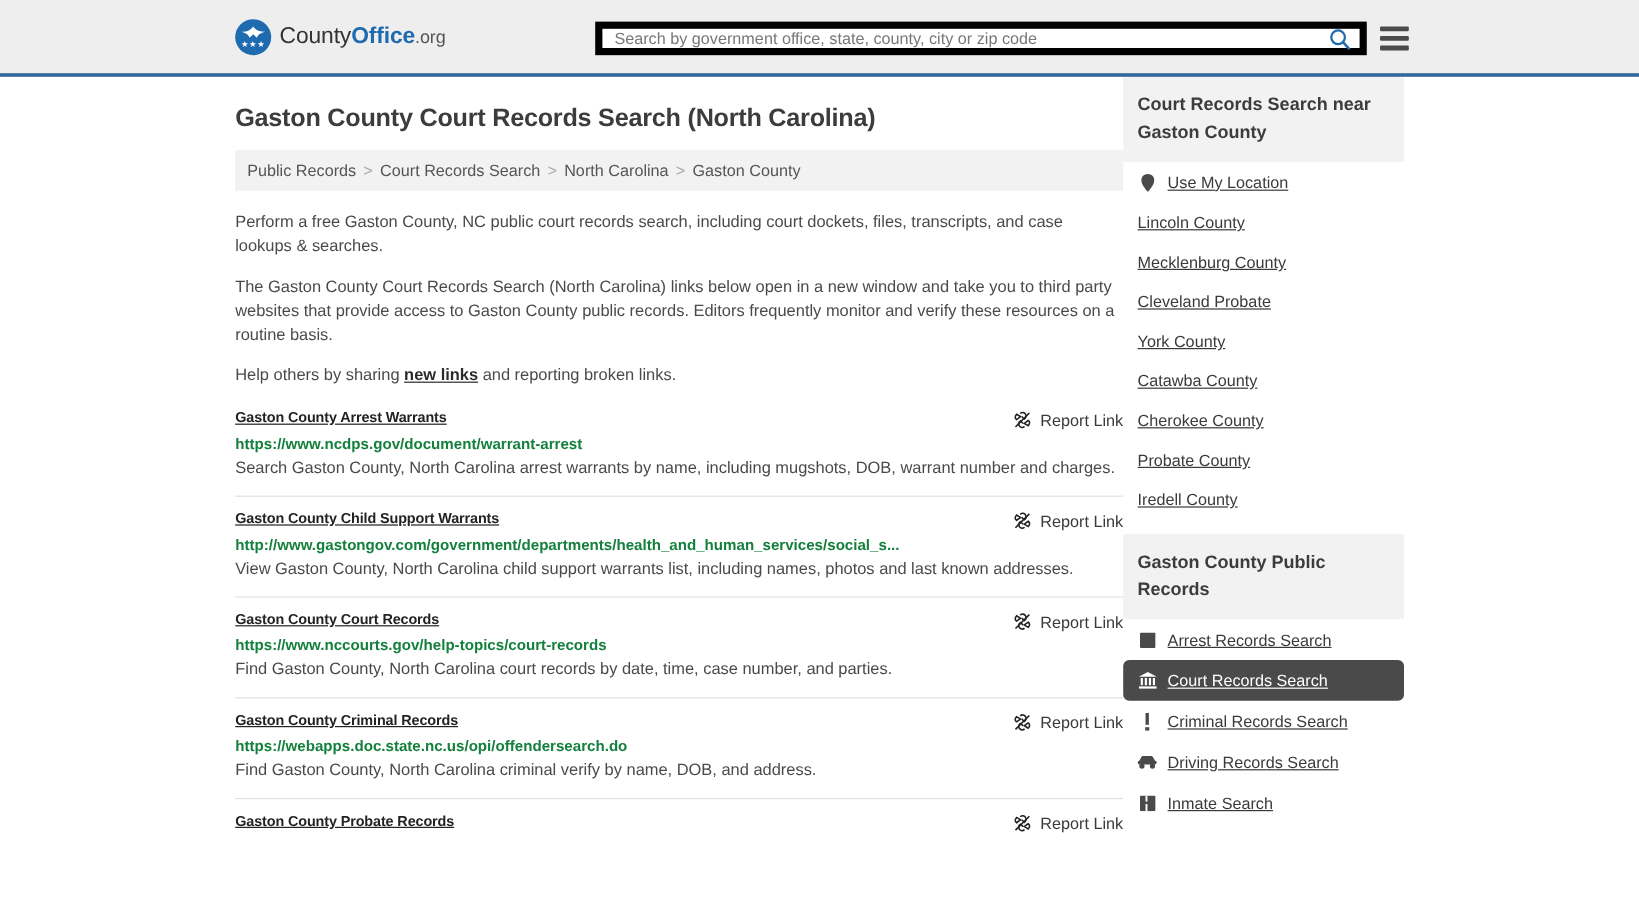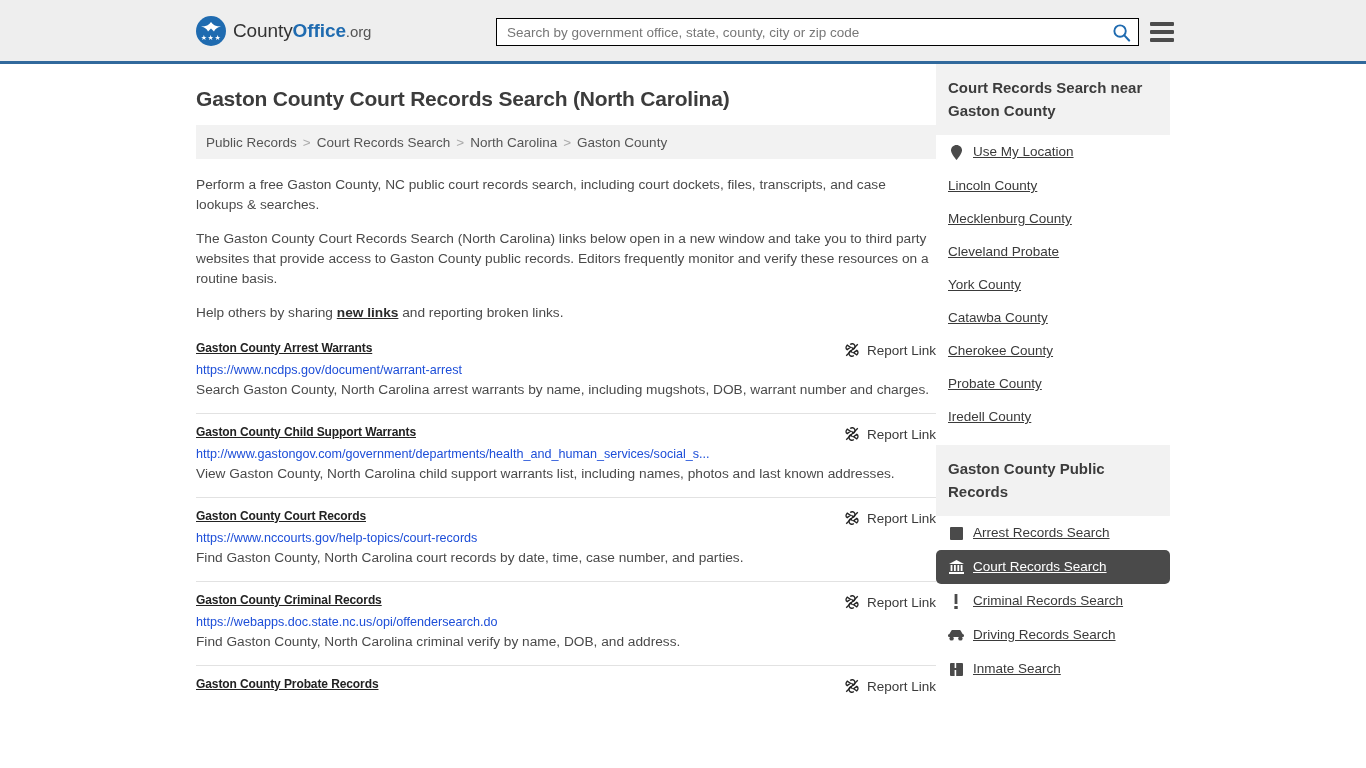--- a/index.html
+++ b/index.html
@@ -59,21 +59,21 @@
   .logo-text .b { color: #1f6bb0; font-weight: bold; }
   .logo-text .a { font-weight: normal; margin-top: 44px; }
   .logo-text .tld { font-size: 15px; color: #555555; }
 
   .search-wrap {
     position: absolute;
     left: 496px;
     top: 18px;
     width: 643px; height: 28px;
     background: #ffffff;
-    border: 1px solid #000000;
+    border: 6px solid #000000;
     display: flex;
     align-items: center;
   }
   .search-input {
     flex: 1;
     border: none;
     outline: none;
     background: transparent;
     font-family: "Liberation Sans", sans-serif;
     font-size: 13.5px;
@@ -176,23 +176,24 @@
     font-size: 13.5px;
     color: #3a3a3a;
     text-decoration: none;
     white-space: nowrap;
     cursor: pointer;
     padding-top: 1px;
   }
   .result-url {
     display: block;
     font-size: 12.6px;
-    color: #1d4ed8;
+    color: #15803d;
     margin-top: 5px;
     text-decoration: none;
+    font-weight: bold;
   }
   .result-desc {
     font-size: 13.7px;
     line-height: 24px;
     color: #4a4a4a;
     margin: 1px 0 0 0;
   }
 
   
   .side-box { margin-bottom: 2px; }
@@ -201,21 +202,21 @@
     padding: 12px 12px 13px 12px;
     font-size: 15px;
     font-weight: bold;
     color: #3c3c3c;
     line-height: 23px;
   }
   .side-list { padding: 0; margin: 0; list-style: none; }
   .side-list li { }
   .side-list a {
     display: flex;
-    align-items: flex-start;
+    align-items: center;
     gap: 9px;
     padding: 9px 12px;
     font-size: 13.5px;
     color: #3a3a3a;
     text-decoration: none;
   }
   .side-list a .lbl { text-decoration: underline; }
   .side-list a.active {
     background: #4a4a4a;
     border-radius: 5px;

